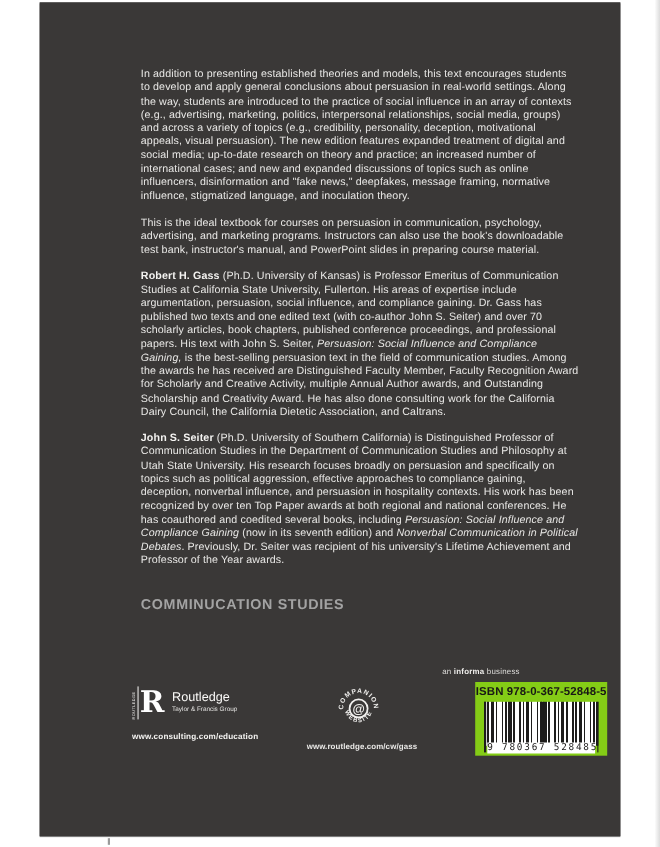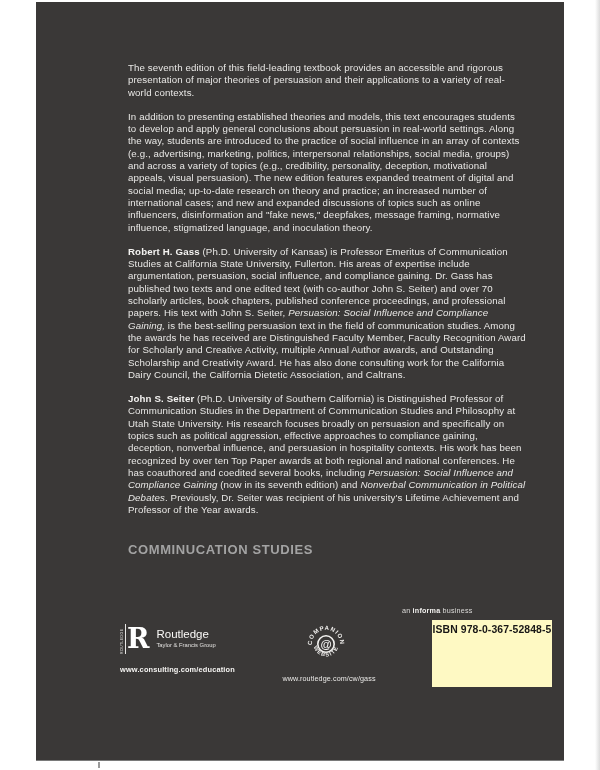--- a/index.html
+++ b/index.html
@@ -41,31 +41,31 @@
     font-family:"DejaVu Serif", serif;font-weight:bold;
     font-size:27px;line-height:30px;color:#ffffff;margin-left:1px;
   }
   .rl-name{font-size:11.5px;line-height:12px;color:#fbfaf8;margin-top:4px;}
   .rl-group{font-size:5.8px;color:#e3e2e0;margin-top:2px;}
   .rl-url{font-size:7.4px;font-weight:bold;letter-spacing:.15px;margin-top:9px;color:#f4f3f1;}
   
   .cw-badge{position:absolute;left:270px;top:622px;width:40px;height:40px;}
   .cw-url{
     position:absolute;left:230px;top:672px;width:126px;text-align:center;
-    font-size:7.2px;font-weight:normal;letter-spacing:.1px;color:#e9e8e6;
+    font-size:7.2px;font-weight:bold;letter-spacing:.1px;color:#e9e8e6;
   }
   
   .informa{
     position:absolute;right:12px;top:604px;width:150px;text-align:left;
     font-size:7.2px;color:#dddcda;letter-spacing:.2px;
   }
   .informa b{font-weight:bold;color:#efeeec;}
   .isbn-box{
     position:absolute;left:396px;top:618px;width:120px;height:67px;
-    background:#fef9c3;color:#181716;
+    background:#84cc16;color:#181716;
   }
   .isbn-label{
     text-align:center;font-size:10.4px;font-weight:600;letter-spacing:.1px;
     padding-top:4px;
   }
   .barcode{
     position:relative;width:104px;height:40px;margin:3px auto 0 auto;
     background:repeating-linear-gradient(to right,
       #1d1c1b 0 1.5px,#ffffff 1.5px 3px,
       #1d1c1b 3px 4.5px,#ffffff 4.5px 6px,
@@ -83,22 +83,22 @@
   .bottom-tick{position:absolute;left:98px;top:762px;width:1.5px;height:6px;background:#9a9a9a;}
 </style>
 </head>
 <body>
 
 <div class="page-edge-right"></div>
 
 <div class="cover">
 
   <div class="blurb">
-    <p>The seventh edition of this field-leading textbook provides an accessible and rigorous presentation of major theories of persuasion and their applications to a variety of real-world contexts.</p>
     <p>In addition to presenting established theories and models, this text encourages students to develop and apply general conclusions about persuasion in real-world settings. Along the way, students are introduced to the practice of social influence in an array of contexts (e.g., advertising, marketing, politics, interpersonal relationships, social media, groups) and across a variety of topics (e.g., credibility, personality, deception, motivational appeals, visual persuasion). The new edition features expanded treatment of digital and social media; up-to-date research on theory and practice; an increased number of international cases; and new and expanded discussions of topics such as online influencers, disinformation and "fake news," deepfakes, message framing, normative influence, stigmatized language, and inoculation theory.</p>
+    <p>This is the ideal textbook for courses on persuasion in communication, psychology, advertising, and marketing programs. Instructors can also use the book's downloadable test bank, instructor's manual, and PowerPoint slides in preparing course material.</p>
 
     <p><b>Robert H. Gass</b><span> (Ph.D. University of Kansas) is Professor Emeritus of Communication Studies at California State University, Fullerton. His areas of expertise include argumentation, persuasion, social influence, and compliance gaining. Dr. Gass has published two texts and one edited text (with co-author John S. Seiter) and over 70 scholarly articles, book chapters, published conference proceedings, and professional papers. His text with John S. Seiter, </span><i>Persuasion: Social Influence and Compliance Gaining,</i><span> is the best-selling persuasion text in the field of communication studies. Among the awards he has received are Distinguished Faculty Member, Faculty Recognition Award for Scholarly and Creative Activity, multiple Annual Author awards, and Outstanding Scholarship and Creativity Award. He has also done consulting work for the California Dairy Council, the California Dietetic Association, and Caltrans.</span></p>
 
     <p><b>John S. Seiter</b><span> (Ph.D. University of Southern California) is Distinguished Professor of Communication Studies in the Department of Communication Studies and Philosophy at Utah State University. His research focuses broadly on persuasion and specifically on topics such as political aggression, effective approaches to compliance gaining, deception, nonverbal influence, and persuasion in hospitality contexts. His work has been recognized by over ten Top Paper awards at both regional and national conferences. He has coauthored and coedited several books, including </span><i>Persuasion: Social Influence and Compliance Gaining</i><span> (now in its seventh edition) and </span><i>Nonverbal Communication in Political Debates</i><span>. Previously, Dr. Seiter was recipient of his university's Lifetime Achievement and Professor of the Year awards.</span></p>
   </div>
 
   <div class="category">COMMINUCATION STUDIES</div>
 
   <div class="rl-block">
     <div class="rl-row">
@@ -127,17 +127,23 @@
       <textPath href="#arcBot" startOffset="50%" text-anchor="middle">WEBSITE</textPath>
     </text>
     <text x="20" y="24" text-anchor="middle" fill="#f2f1ef" font-size="11.5" font-weight="bold" font-family="Liberation Sans, sans-serif">@</text>
   </svg>
   <div class="cw-url">www.routledge.com/cw/gass</div>
 
   <div class="informa"><span>an </span><b>informa</b><span> business</span></div>
 
   <div class="isbn-box">
     <div class="isbn-label">ISBN 978-0-367-52848-5</div>
+    <div class="barcode">
+      <div class="guard g-left"></div>
+      <div class="guard g-mid"></div>
+      <div class="guard g-right"></div>
+      <div class="barcode-digits">9 780367 528485</div>
+    </div>
   </div>
 
 </div>
 
 <div class="bottom-tick"></div>
 
 </body></html>

